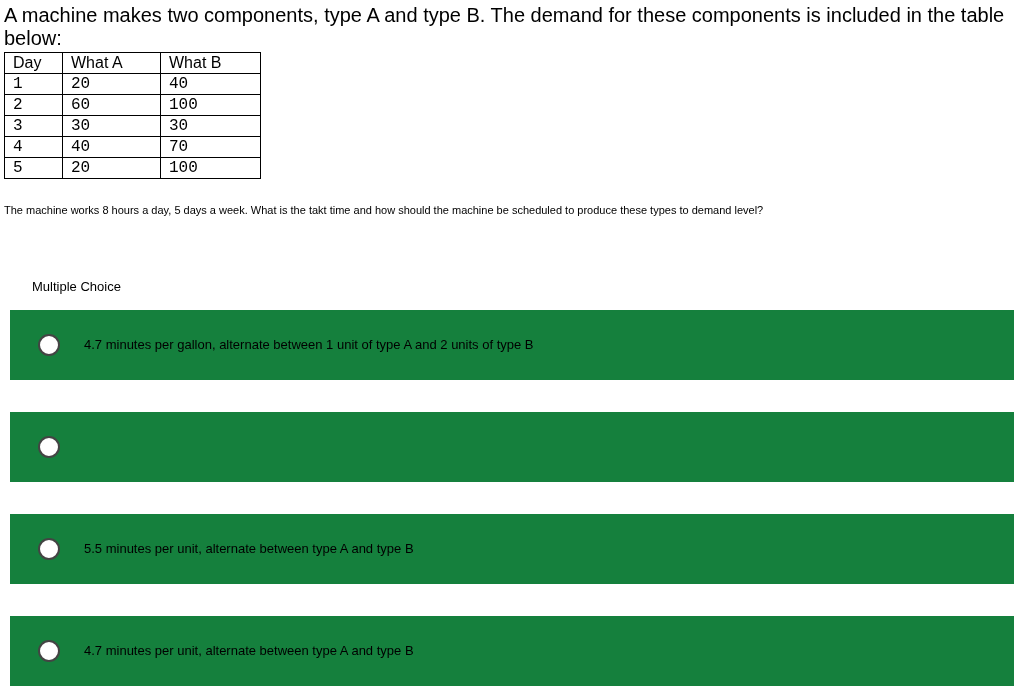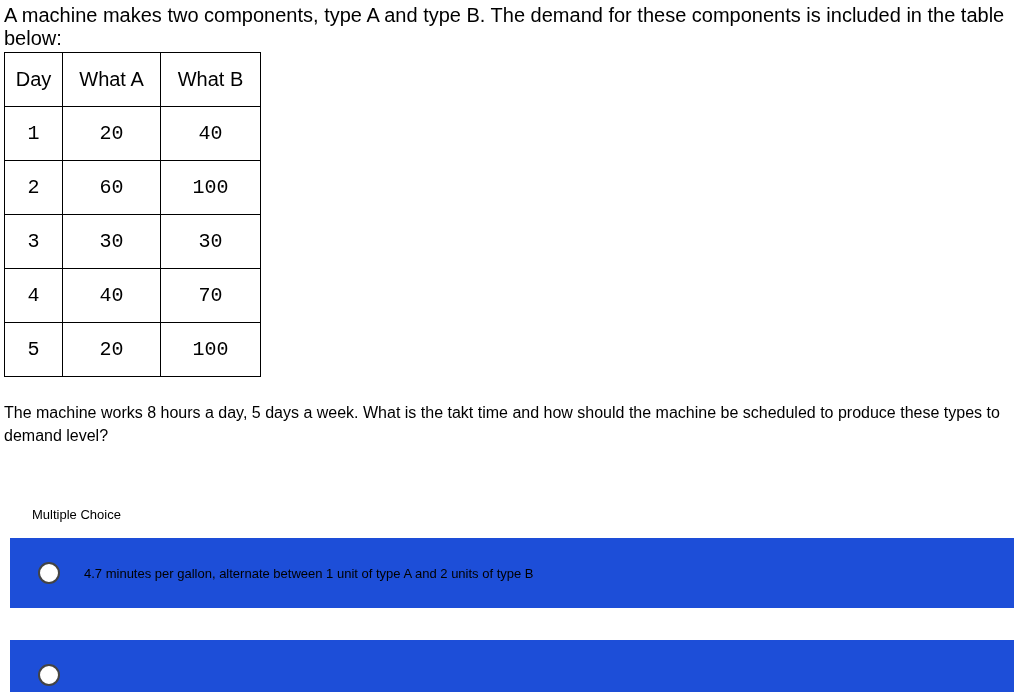--- a/index.html
+++ b/index.html
@@ -20,56 +20,56 @@
       font-size: 20px;
     }
     table.data-table {
       border-collapse: collapse;
       margin-bottom: 14px;
       font-family: "Courier New", Courier, monospace;
     }
     table.data-table th,
     table.data-table td {
       border: 1px solid #000;
-      padding: 15px 8px;
-      text-align: center;
+      padding: 1px 8px;
+      text-align: left;
       min-width: 58px;
       font-weight: normal;
-      font-size: 20px;
+      font-size: 16px;
     }
     table.data-table th.col-type-a,
     table.data-table td.col-type-a {
       min-width: 98px;
     }
     table.data-table th.col-type-b,
     table.data-table td.col-type-b {
       min-width: 100px;
     }
     table.data-table th {
       font-family: Arial, Helvetica, sans-serif;
     }
     .question-followup {
-      font-size: 16px;
+      font-size: 11px;
       line-height: 1.45;
       margin-bottom: 60px;
       margin-top: 24px;
     }
     .mc-label {
       font-size: 13px;
       margin-left: 28px;
       margin-bottom: 16px;
     }
     .choices {
       display: flex;
       flex-direction: column;
       gap: 32px;
       padding: 0 6px;
     }
     .choice {
-      background: #1d4ed8;
+      background: #15803d;
       padding: 24px 14px;
       display: flex;
       align-items: center;
       gap: 24px;
     }
     .radio {
       width: 22px;
       height: 22px;
       border: 2px solid #444;
       border-radius: 50%;
@@ -130,14 +130,19 @@
 <div class="choices">
   <div class="choice">
     <div class="radio"></div>
     <div class="choice-text">4.7 minutes per gallon, alternate between 1 unit of type A and 2 units of type B</div>
   </div>
   <div class="choice">
     <div class="radio"></div>
   </div>
   <div class="choice">
     <div class="radio"></div>
+    <div class="choice-text">5.5 minutes per unit, alternate between type A and type B</div>
+  </div>
+  <div class="choice">
+    <div class="radio"></div>
+    <div class="choice-text">4.7 minutes per unit, alternate between type A and type B</div>
   </div>
 </div>
 
 </body></html>

